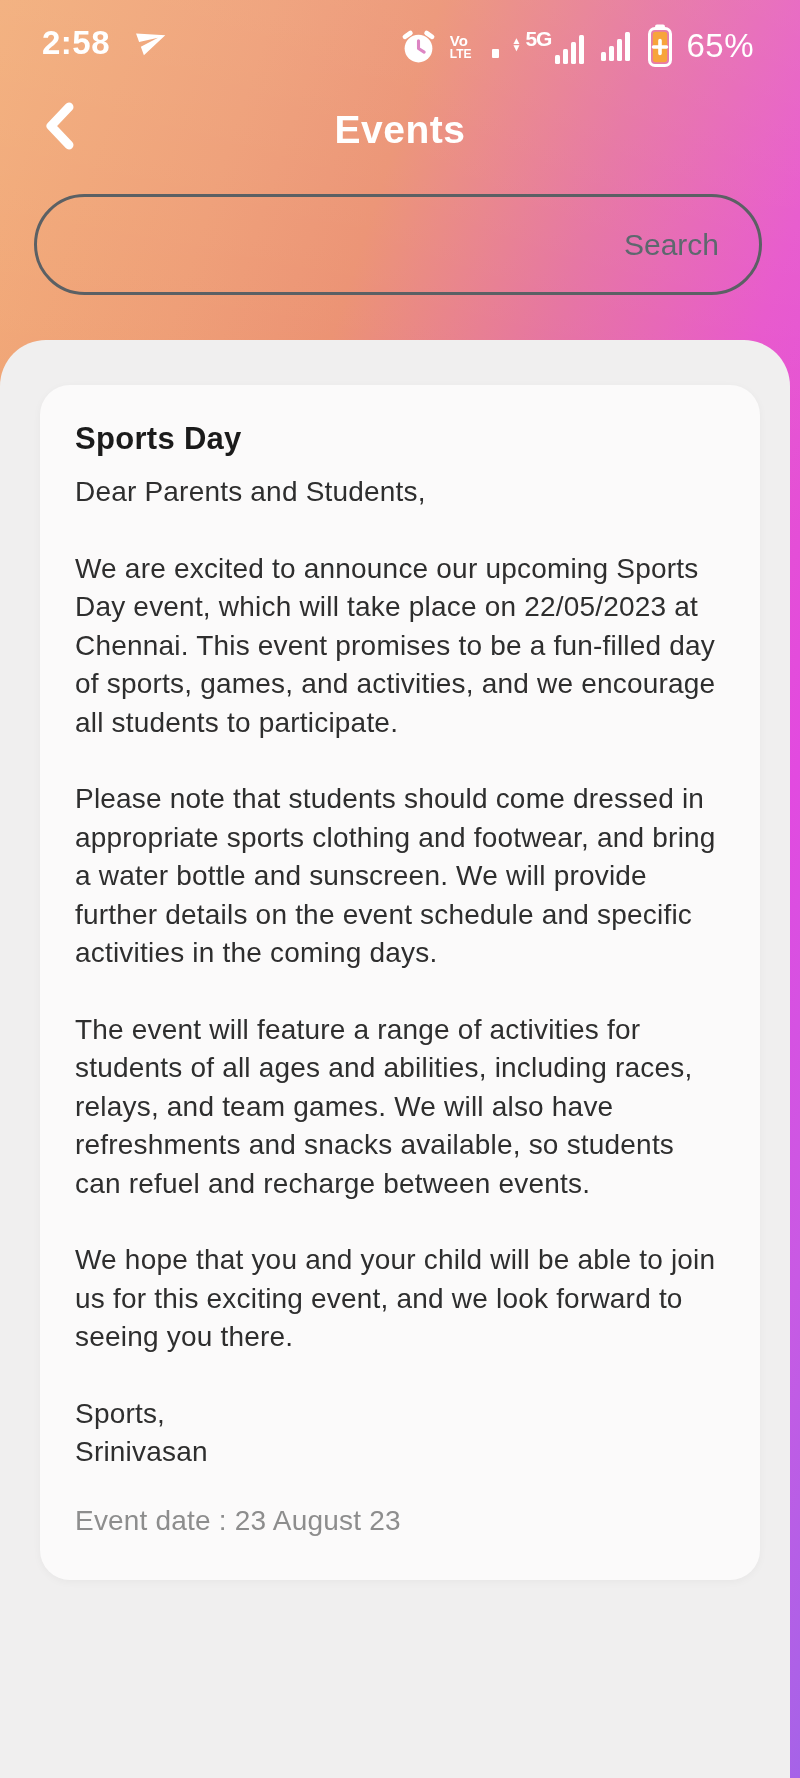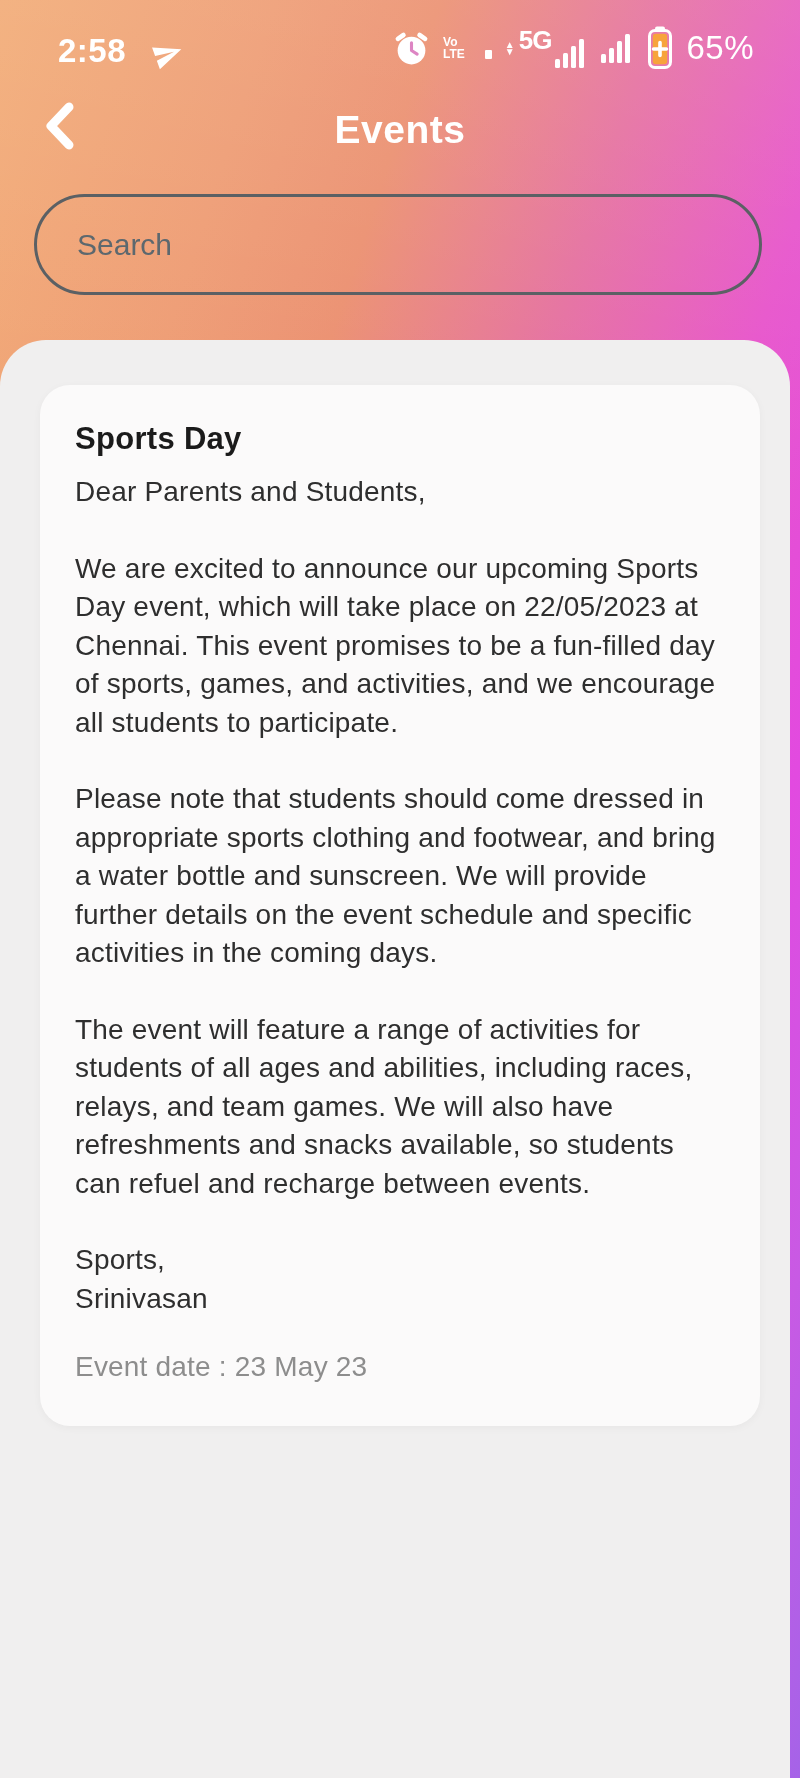--- a/index.html
+++ b/index.html
@@ -7,46 +7,46 @@
     width:800px;height:1778px;
     font-family:"Liberation Sans", sans-serif;
     background:
       linear-gradient(180deg, rgba(255,255,255,0.10) 0%, rgba(255,255,255,0) 30%),
       linear-gradient(108deg, #f2aa74 0%, #ee9b72 20%, #eb8f6f 32%, #e5709f 48%, #e754cb 63%, #e24ae0 76%, #c85ae4 88%, #a563e8 100%);
     overflow:hidden;
     position:relative;
   }
   
   .status-bar{
-    display:flex;align-items:flex-end;
-    padding:24px 46px 0 58px;height:46px;
+    display:flex;align-items:flex-start;
+    padding:24px 46px 0 42px;height:46px;
     color:#fff;
   }
   .time{font-size:33px;font-weight:600;letter-spacing:0.5px;}
   .send-wrap{margin-left:26px;display:flex;align-items:center;}
   .sb-right{margin-left:auto;display:flex;align-items:center;gap:13px;}
   .volte{display:flex;flex-direction:column;line-height:1;font-weight:700;}
-  .volte .l1{font-size:12px;}
+  .volte .l1{font-size:15px;}
   .volte .l2{font-size:12px;display:flex;align-items:center;gap:20px;}
   .volte .sq{display:inline-block;width:7px;height:9px;background:#fff;border-radius:1px;}
   .net{display:flex;align-items:flex-end;gap:4px;}
   .net .arrows{display:flex;flex-direction:column;font-size:10px;line-height:7px;margin-bottom:14px;}
-  .net .g5{font-size:26px;font-weight:700;line-height:1;margin-bottom:16px;letter-spacing:-1px;}
+  .net .g5{font-size:21px;font-weight:700;line-height:1;margin-bottom:16px;letter-spacing:-1px;}
   .pct{font-size:33px;font-weight:500;letter-spacing:0.5px;}
   
   .nav{position:relative;height:76px;margin-top:22px;display:flex;align-items:center;justify-content:center;}
   .back-btn{position:absolute;left:42px;top:8px;width:40px;height:52px;background:none;border:none;padding:0;cursor:pointer;display:flex;align-items:center;}
   .page-title{width:100%;text-align:center;color:#fff;font-size:39px;font-weight:700;letter-spacing:0.5px;}
   
   .search-row{margin:26px 34px 0 34px;}
   .search-input{
     width:728px;height:101px;box-sizing:border-box;
     background:transparent;border:3px solid #5b6064;border-radius:52px;
     padding:0 40px;font-size:30px;color:#30373c;
-    font-family:"Liberation Sans", sans-serif;outline:none;
+    font-family:"Liberation Sans", sans-serif;outline:none;text-align:right;
   }
   .search-input::placeholder{color:#5d686e;opacity:1;}
   
   .content-panel{
     position:absolute;left:0;top:340px;width:790px;height:1438px;
     background:#f0efef;border-radius:46px 46px 0 0;
   }
   .event-card{
     margin:45px 40px 0 40px;width:720px;box-sizing:border-box;
     background:#fbfafa;border-radius:30px;
@@ -136,18 +136,19 @@
 </div>
 
 <div class="content-panel">
   <div class="event-card">
     <h2 class="card-title">Sports Day</h2>
     <div class="card-body">
       <p class="greeting">Dear Parents and Students,</p>
       <p>We are excited to announce our upcoming Sports Day event, which will take place on 22/05/2023 at Chennai. This event promises to be a fun-filled day of sports, games, and activities, and we encourage all students to participate.</p>
       <p>Please note that students should come dressed in appropriate sports clothing and footwear, and bring a water bottle and sunscreen. We will provide further details on the event schedule and specific activities in the coming days.</p>
       <p>The event will feature a range of activities for students of all ages and abilities, including races, relays, and team games. We will also have refreshments and snacks available, so students can refuel and recharge between events.</p>
+      <p>We hope that you and your child will be able to join us for this exciting event, and we look forward to seeing you there.</p>
       <p class="signoff">Sports,
 Srinivasan</p>
     </div>
-    <div class="event-date">Event date : 23 May 23</div>
+    <div class="event-date">Event date : 23 August 23</div>
   </div>
 </div>
 
 </body></html>

